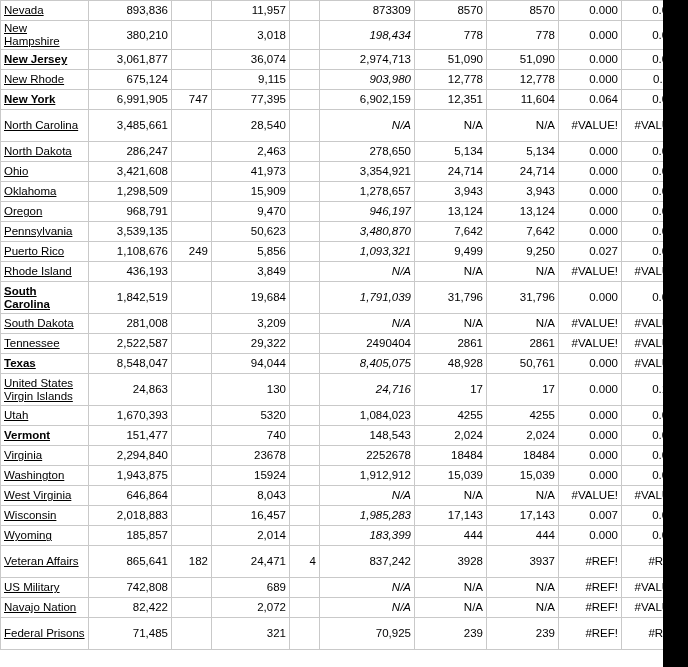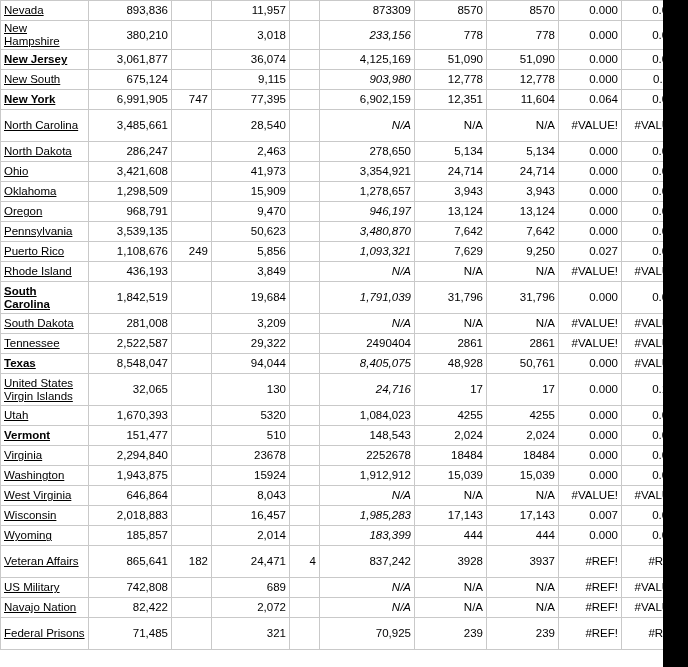--- a/index.html
+++ b/index.html
@@ -113,42 +113,42 @@
           <td class="num">0.000</td>
           <td class="num tri">0.003</td>
           <td></td>
         </tr>
         <tr class="rowbox">
           <td class="label">New Hampshire</td>
           <td class="num">380,210</td>
           <td class="num"></td>
           <td class="num">3,018</td>
           <td class="num"></td>
-          <td class="num ital">233,156</td>
+          <td class="num ital">198,434</td>
           <td class="num">778</td>
           <td class="num">778</td>
           <td class="num">0.000</td>
           <td class="num tri">0.000</td>
           <td></td>
         </tr>
         <tr class="rowbox">
           <td class="label bold">New Jersey</td>
           <td class="num">3,061,877</td>
           <td class="num"></td>
           <td class="num">36,074</td>
           <td class="num"></td>
-          <td class="num">4,125,169</td>
+          <td class="num">2,974,713</td>
           <td class="num">51,090</td>
           <td class="num">51,090</td>
           <td class="num">0.000</td>
           <td class="num tri">0.006</td>
           <td></td>
         </tr>
         <tr class="rowbox">
-          <td class="label">New South</td>
+          <td class="label">New Rhode</td>
           <td class="num">675,124</td>
           <td class="num"></td>
           <td class="num">9,115</td>
           <td class="num"></td>
           <td class="num ital">903,980</td>
           <td class="num">12,778</td>
           <td class="num">12,778</td>
           <td class="num">0.000</td>
           <td class="num tri">0.011</td>
           <td></td>
@@ -244,21 +244,21 @@
           <td class="num tri">0.004</td>
           <td></td>
         </tr>
         <tr class="rowbox">
           <td class="label">Puerto Rico</td>
           <td class="num">1,108,676</td>
           <td class="num">249</td>
           <td class="num">5,856</td>
           <td class="num"></td>
           <td class="num ital">1,093,321</td>
-          <td class="num">7,629</td>
+          <td class="num">9,499</td>
           <td class="num">9,250</td>
           <td class="num">0.027</td>
           <td class="num tri">0.028</td>
           <td></td>
         </tr>
         <tr class="rowbox">
           <td class="label">Rhode Island</td>
           <td class="num">436,193</td>
           <td class="num"></td>
           <td class="num">3,849</td>
@@ -317,21 +317,21 @@
           <td class="num"></td>
           <td class="num ital">8,405,075</td>
           <td class="num">48,928</td>
           <td class="num">50,761</td>
           <td class="num">0.000</td>
           <td class="num tri">#VALUE!</td>
           <td></td>
         </tr>
         <tr class="rowbox2">
           <td class="label">United States Virgin Islands</td>
-          <td class="num">32,065</td>
+          <td class="num">24,863</td>
           <td class="num"></td>
           <td class="num">130</td>
           <td class="num"></td>
           <td class="num ital">24,716</td>
           <td class="num">17</td>
           <td class="num">17</td>
           <td class="num">0.000</td>
           <td class="num tri">0.123</td>
           <td></td>
         </tr>
@@ -345,21 +345,21 @@
           <td class="num">4255</td>
           <td class="num">4255</td>
           <td class="num">0.000</td>
           <td class="num tri">0.003</td>
           <td></td>
         </tr>
         <tr class="rowbox">
           <td class="label bold">Vermont</td>
           <td class="num">151,477</td>
           <td class="num"></td>
-          <td class="num">510</td>
+          <td class="num">740</td>
           <td class="num"></td>
           <td class="num">148,543</td>
           <td class="num">2,024</td>
           <td class="num">2,024</td>
           <td class="num">0.000</td>
           <td class="num tri">0.000</td>
           <td></td>
         </tr>
         <tr class="rowbox">
           <td class="label">Virginia</td>

